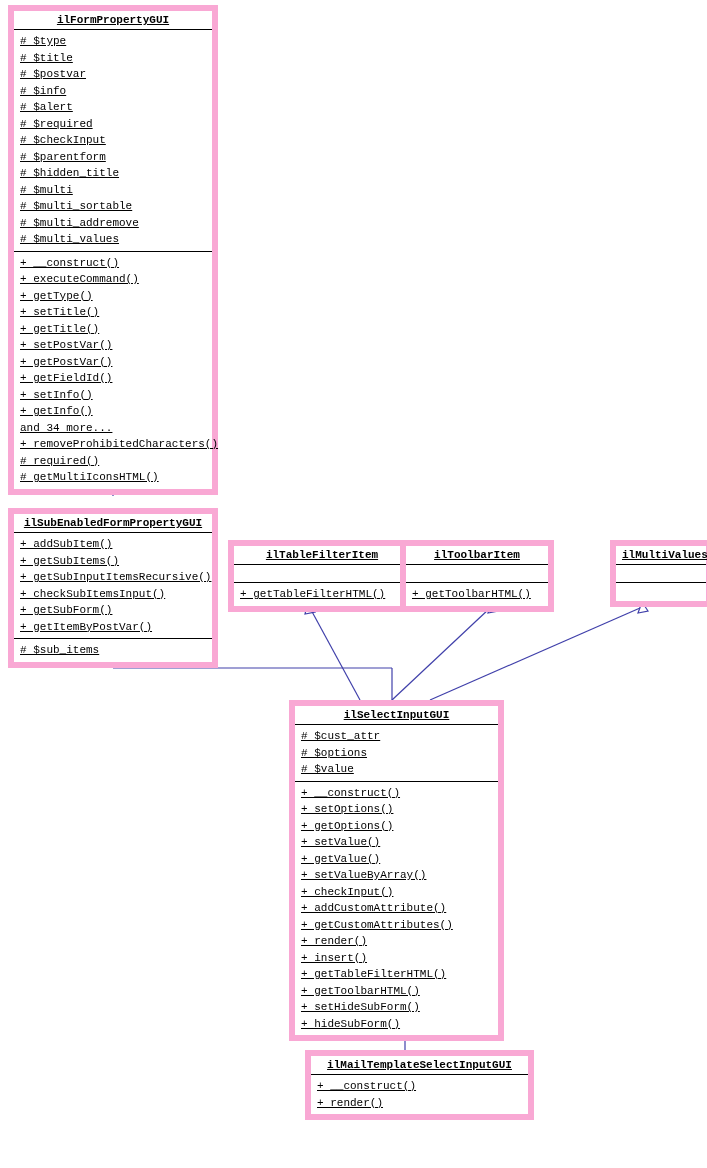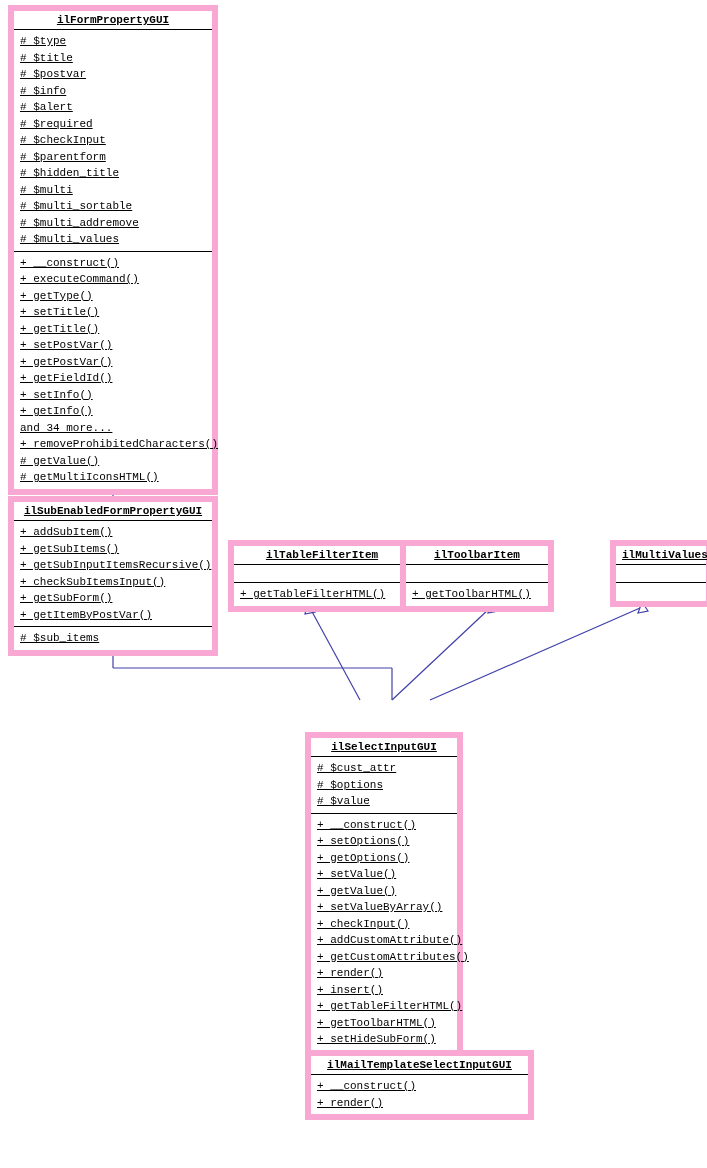--- a/index.html
+++ b/index.html
@@ -115,26 +115,26 @@
       <span class="item">+ getType()</span>
       <span class="item">+ setTitle()</span>
       <span class="item">+ getTitle()</span>
       <span class="item">+ setPostVar()</span>
       <span class="item">+ getPostVar()</span>
       <span class="item">+ getFieldId()</span>
       <span class="item">+ setInfo()</span>
       <span class="item">+ getInfo()</span>
       <span class="item">and 34 more...</span>
       <span class="item">+ removeProhibitedCharacters()</span>
-      <span class="item"># getValue()</span>
+      <span class="item"># required()</span>
       <span class="item"># getMultiIconsHTML()</span>
     </div>
   </div>
 
-  <div class="uml-box" style="left:8px; top:496px; width:210px;">
+  <div class="uml-box" style="left:8px; top:508px; width:210px;">
     <div class="header">ilSubEnabledFormPropertyGUI</div>
     <div class="section">
       <span class="item">+ addSubItem()</span>
       <span class="item">+ getSubItems()</span>
       <span class="item">+ getSubInputItemsRecursive()</span>
       <span class="item">+ checkSubItemsInput()</span>
       <span class="item">+ getSubForm()</span>
       <span class="item">+ getItemByPostVar()</span>
     </div>
     <div class="section">
@@ -161,21 +161,21 @@
   </div>
 
   <div class="uml-box" style="left:610px; top:540px; width:102px;">
     <div class="header">ilMultiValuesItem</div>
     <div class="section" style="min-height:18px;">
     </div>
     <div class="section" style="min-height:18px;">
     </div>
   </div>
 
-  <div class="uml-box" style="left:305px; top:700px; width:158px;margin-top:32px;">
+  <div class="uml-box" style="left:289px; top:700px; width:215px;">
     <div class="header">ilSelectInputGUI</div>
     <div class="section">
       <span class="item"># $cust_attr</span>
       <span class="item"># $options</span>
       <span class="item"># $value</span>
     </div>
     <div class="section">
       <span class="item">+ __construct()</span>
       <span class="item">+ setOptions()</span>
       <span class="item">+ getOptions()</span>

